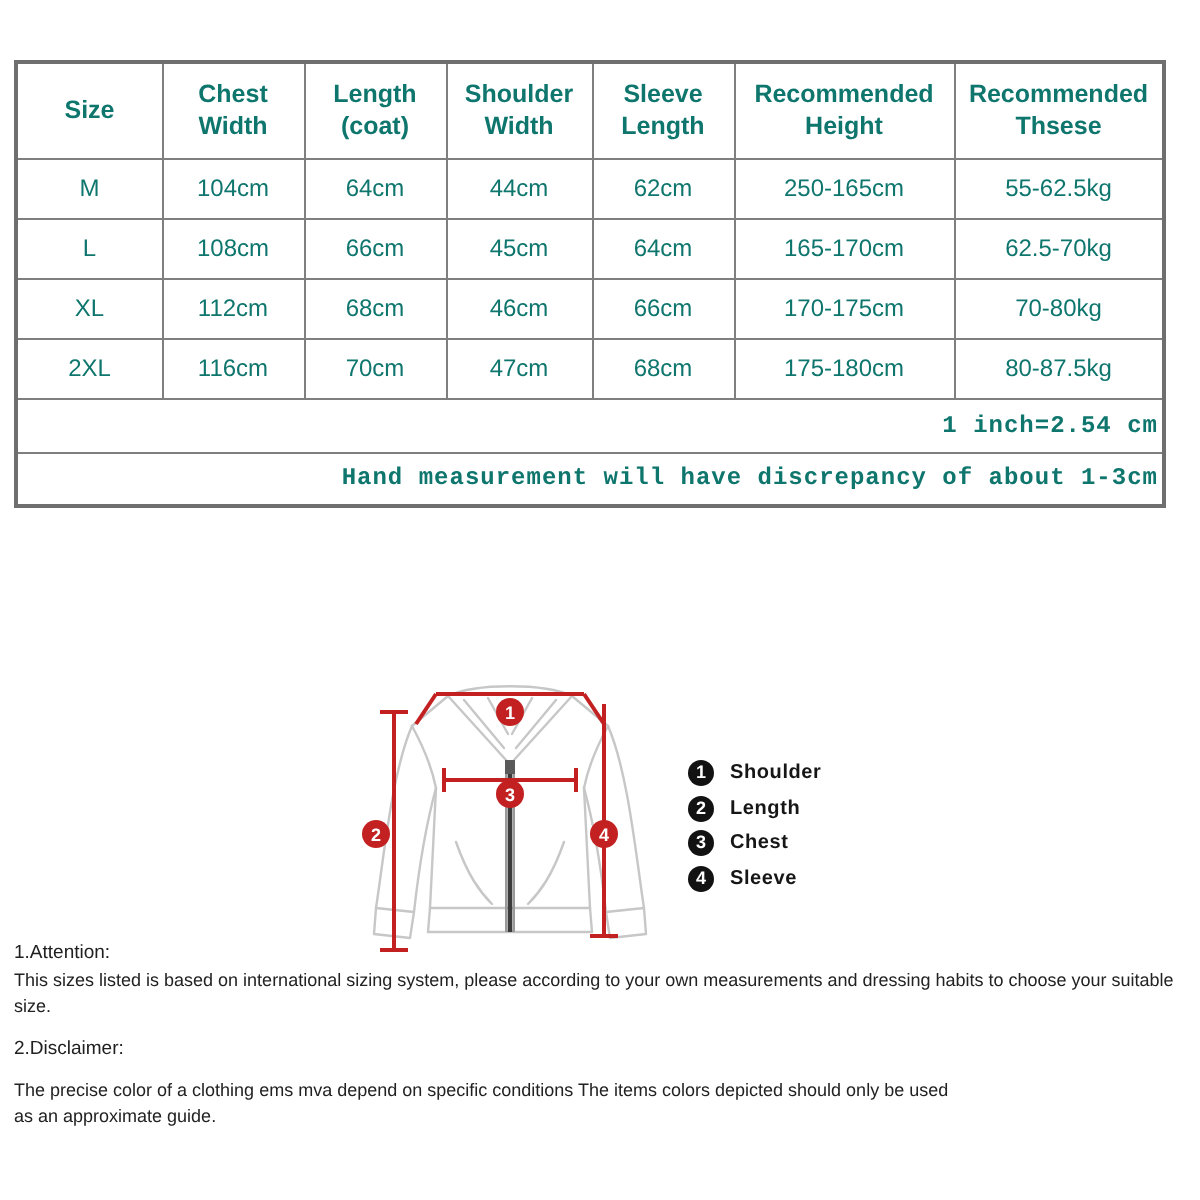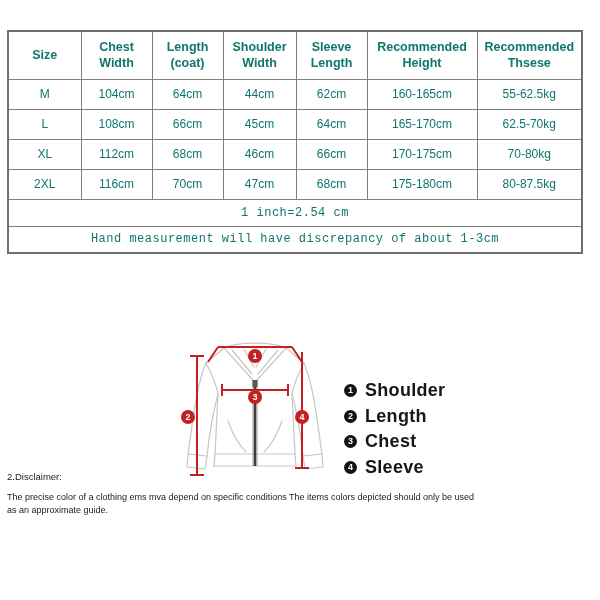--- a/index.html
+++ b/index.html
@@ -15,33 +15,33 @@
   }
   .size-table th, .size-table td {
     border: 1px solid #7f7f7f; text-align: center; vertical-align: middle;
     padding: 0 2px; overflow: hidden;
   }
   .size-table thead th { height: 48px; font-size: 12.5px; font-weight: bold; line-height: 1.3; }
   .size-table tbody td { height: 30px; font-weight: normal; }
   .size-table .span-row td {
     height: 27px;
     font-family: "Liberation Mono", "DejaVu Sans Mono", monospace;
-    font-weight: normal; font-size: 12px; letter-spacing: 0.5px;
+    font-weight: bold; font-size: 12px; letter-spacing: 0.5px; text-align: right;
   }
 
   
   .diagram { position: absolute; top: 336px; left: 158px; width: 190px; height: 146px; }
   .legend { position: absolute; top: 380px; left: 344px; }
   .legend-item { display: flex; align-items: center; margin-bottom: 4.5px; }
   .legend-badge {
     width: 13px; height: 13px; border-radius: 50%; background: #121212; color: #ffffff;
     font-size: 9px; font-weight: bold; line-height: 13px; text-align: center;
     margin-right: 8px; flex: 0 0 auto;
   }
-  .legend-label { font-size: 18px; font-weight: bold; color: #161616; letter-spacing: 0.3px; }
+  .legend-label { font-size: 10px; font-weight: bold; color: #161616; letter-spacing: 0.3px; }
 
   
   .notes { position: absolute; top: 471px; left: 7px; width: 588px; }
   .note { margin-bottom: 9px; }
   .note-heading { font-size: 9.5px; font-weight: normal; color: #202020; margin-bottom: 2px; }
   .note-body { font-size: 9px; line-height: 13px; color: #222222; }
   .note-body.narrow { max-width: 478px; }
 
   svg text.marker-num {
     font-family: "Liberation Sans", sans-serif; font-size: 9px; font-weight: bold;
@@ -72,21 +72,21 @@
       <th>Recommended Thsese</th>
     </tr>
   </thead>
   <tbody id="size-rows">
       <tr>
         <td>M</td>
         <td>104cm</td>
         <td>64cm</td>
         <td>44cm</td>
         <td>62cm</td>
-        <td>160-165cm</td>
+        <td>250-165cm</td>
         <td>55-62.5kg</td>
       </tr>
       <tr>
         <td>L</td>
         <td>108cm</td>
         <td>66cm</td>
         <td>45cm</td>
         <td>64cm</td>
         <td>165-170cm</td>
         <td>62.5-70kg</td>
@@ -208,18 +208,22 @@
     <span class="legend-label">Chest</span>
   </div>
   <div class="legend-item">
     <span class="legend-badge">4</span>
     <span class="legend-label">Sleeve</span>
   </div>
 </div>
 
 <div class="notes">
   <div class="note">
+    <div class="note-heading">1.Attention:</div>
+    <div class="note-body">This sizes listed is based on international sizing system, please according to your own measurements and dressing habits to choose your suitable size.</div>
+  </div>
+  <div class="note">
     <div class="note-heading">2.Disclaimer:</div>
   </div>
   <div class="note">
     <div class="note-body narrow">The precise color of a clothing ems mva depend on specific conditions The items colors depicted should only be used as an approximate guide.</div>
   </div>
 </div>
 
 </body></html>

